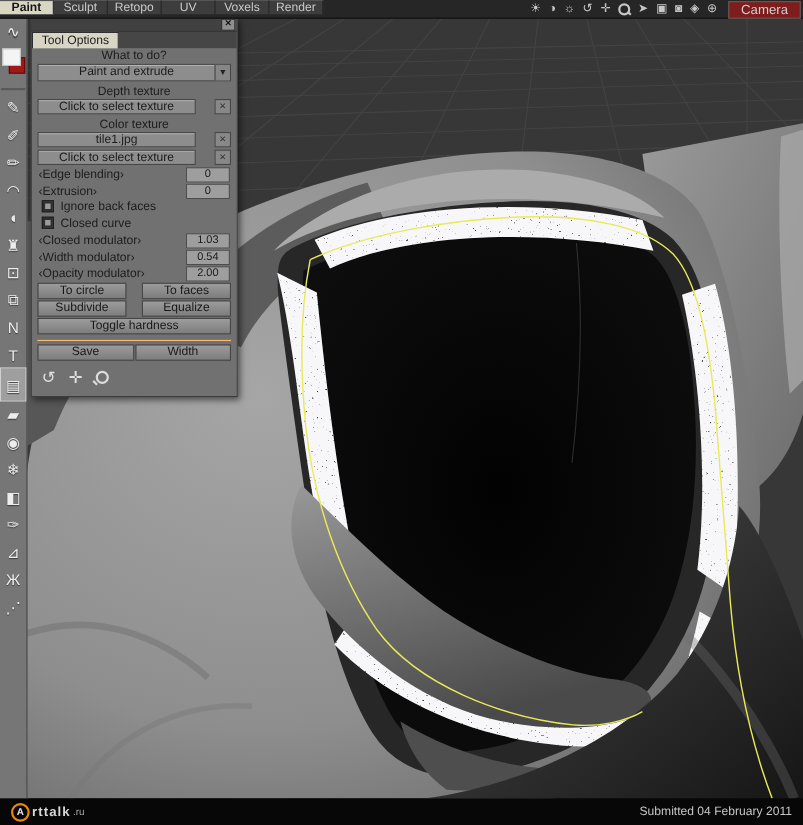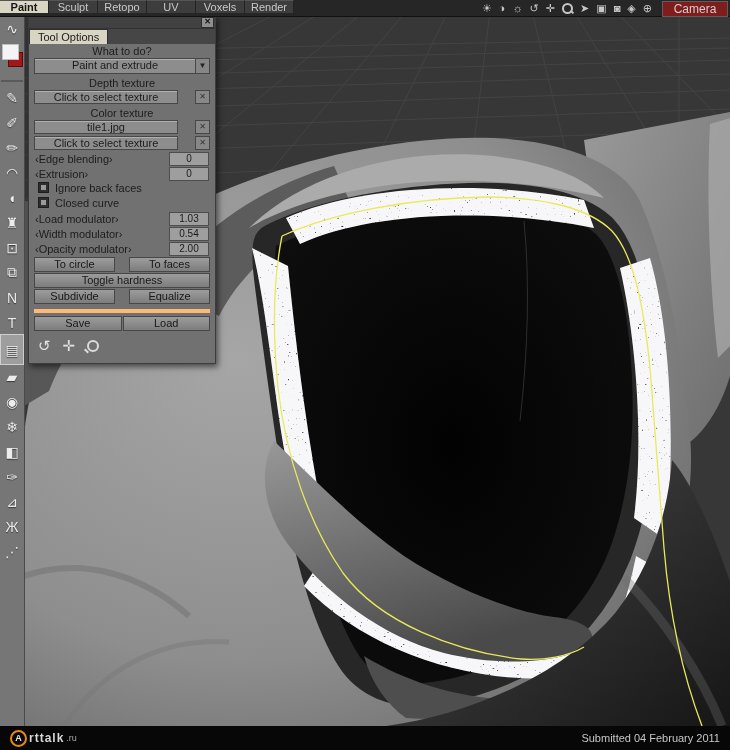--- a/index.html
+++ b/index.html
@@ -58,21 +58,21 @@
                 line-height:12px;text-align:center;}
   .spin{display:flex;justify-content:space-between;align-items:center;height:14px;padding:0 3px;margin-bottom:1px;}
   .spin .vbox{width:38px;height:12px;background:#9e9e9e;border:1px solid #4d4d4d;
               text-align:center;font-size:10px;line-height:12px;color:#1a1a1a;}
   .chk{display:flex;align-items:flex-start;gap:6px;height:14px;padding:0 6px;margin:1px 0;}
   .chk .box{width:9px;height:9px;background:#2e2e2e;border:1px solid #1d1d1d;
             box-shadow:inset 0 0 0 2px #2e2e2e, inset 0 0 0 5px #9a9a9a;}
   .bgrid{display:flex;gap:14px;margin:1px 2px;}
   .pbtn{flex:1;height:13px;background:linear-gradient(#9c9c9c,#7d7d7d);border:1px solid #474747;
         text-align:center;line-height:13px;color:#181818;}
-  .savegroup{margin:5px 2px 0;border-top:4px solid #fdba74;padding-top:3px;display:flex;gap:1px;}
+  .savegroup{margin:5px 2px 0;border-top:1px solid #fdba74;padding-top:3px;display:flex;gap:1px;}
   .p-icons{display:flex;align-items:center;gap:12px;padding:6px 6px 2px;color:#e0e0e0;font-size:15px;}
   .p-icons .mag2{width:8px;height:8px;border:2px solid #dcdcdc;border-radius:50%;position:relative;}
   .p-icons .mag2::after{content:"";position:absolute;left:-5px;top:8px;width:5px;height:2px;background:#dcdcdc;transform:rotate(45deg);}
 
   
   .statusbar{position:absolute;left:0;top:726px;width:730px;height:24px;background:#070707;z-index:30;
              display:flex;align-items:center;justify-content:space-between;padding:0 10px;box-sizing:border-box;}
   .logo{display:flex;align-items:center;gap:2px;}
   .logo .ring{width:13px;height:13px;border:2px solid #e8890a;border-radius:50%;color:#e8e8e8;
               font-size:9px;font-weight:bold;text-align:center;line-height:13px;}
@@ -290,47 +290,47 @@
     <div class="chk">
       <div class="box"></div>
       <span>Ignore back faces</span>
     </div>
     <div class="chk">
       <div class="box"></div>
       <span>Closed curve</span>
     </div>
 
     <div class="spin">
-      <span>‹Load modulator›</span>
+      <span>‹Closed modulator›</span>
       <span class="vbox">1.03</span>
     </div>
     <div class="spin">
       <span>‹Width modulator›</span>
       <span class="vbox">0.54</span>
     </div>
     <div class="spin">
       <span>‹Opacity modulator›</span>
       <span class="vbox">2.00</span>
     </div>
 
     <div class="bgrid">
       <div class="pbtn">To circle</div>
       <div class="pbtn">To faces</div>
     </div>
     <div class="bgrid">
-      <div class="pbtn">Toggle hardness</div>
-    </div>
-    <div class="bgrid">
       <div class="pbtn">Subdivide</div>
       <div class="pbtn">Equalize</div>
     </div>
+    <div class="bgrid">
+      <div class="pbtn">Toggle hardness</div>
+    </div>
 
     <div class="savegroup">
       <div class="pbtn">Save</div>
-      <div class="pbtn">Load</div>
+      <div class="pbtn">Width</div>
     </div>
 
     <div class="p-icons">
       <span>↺</span>
       <span>✛</span>
       <span class="mag2"></span>
     </div>
   </div>
 </div>
 

